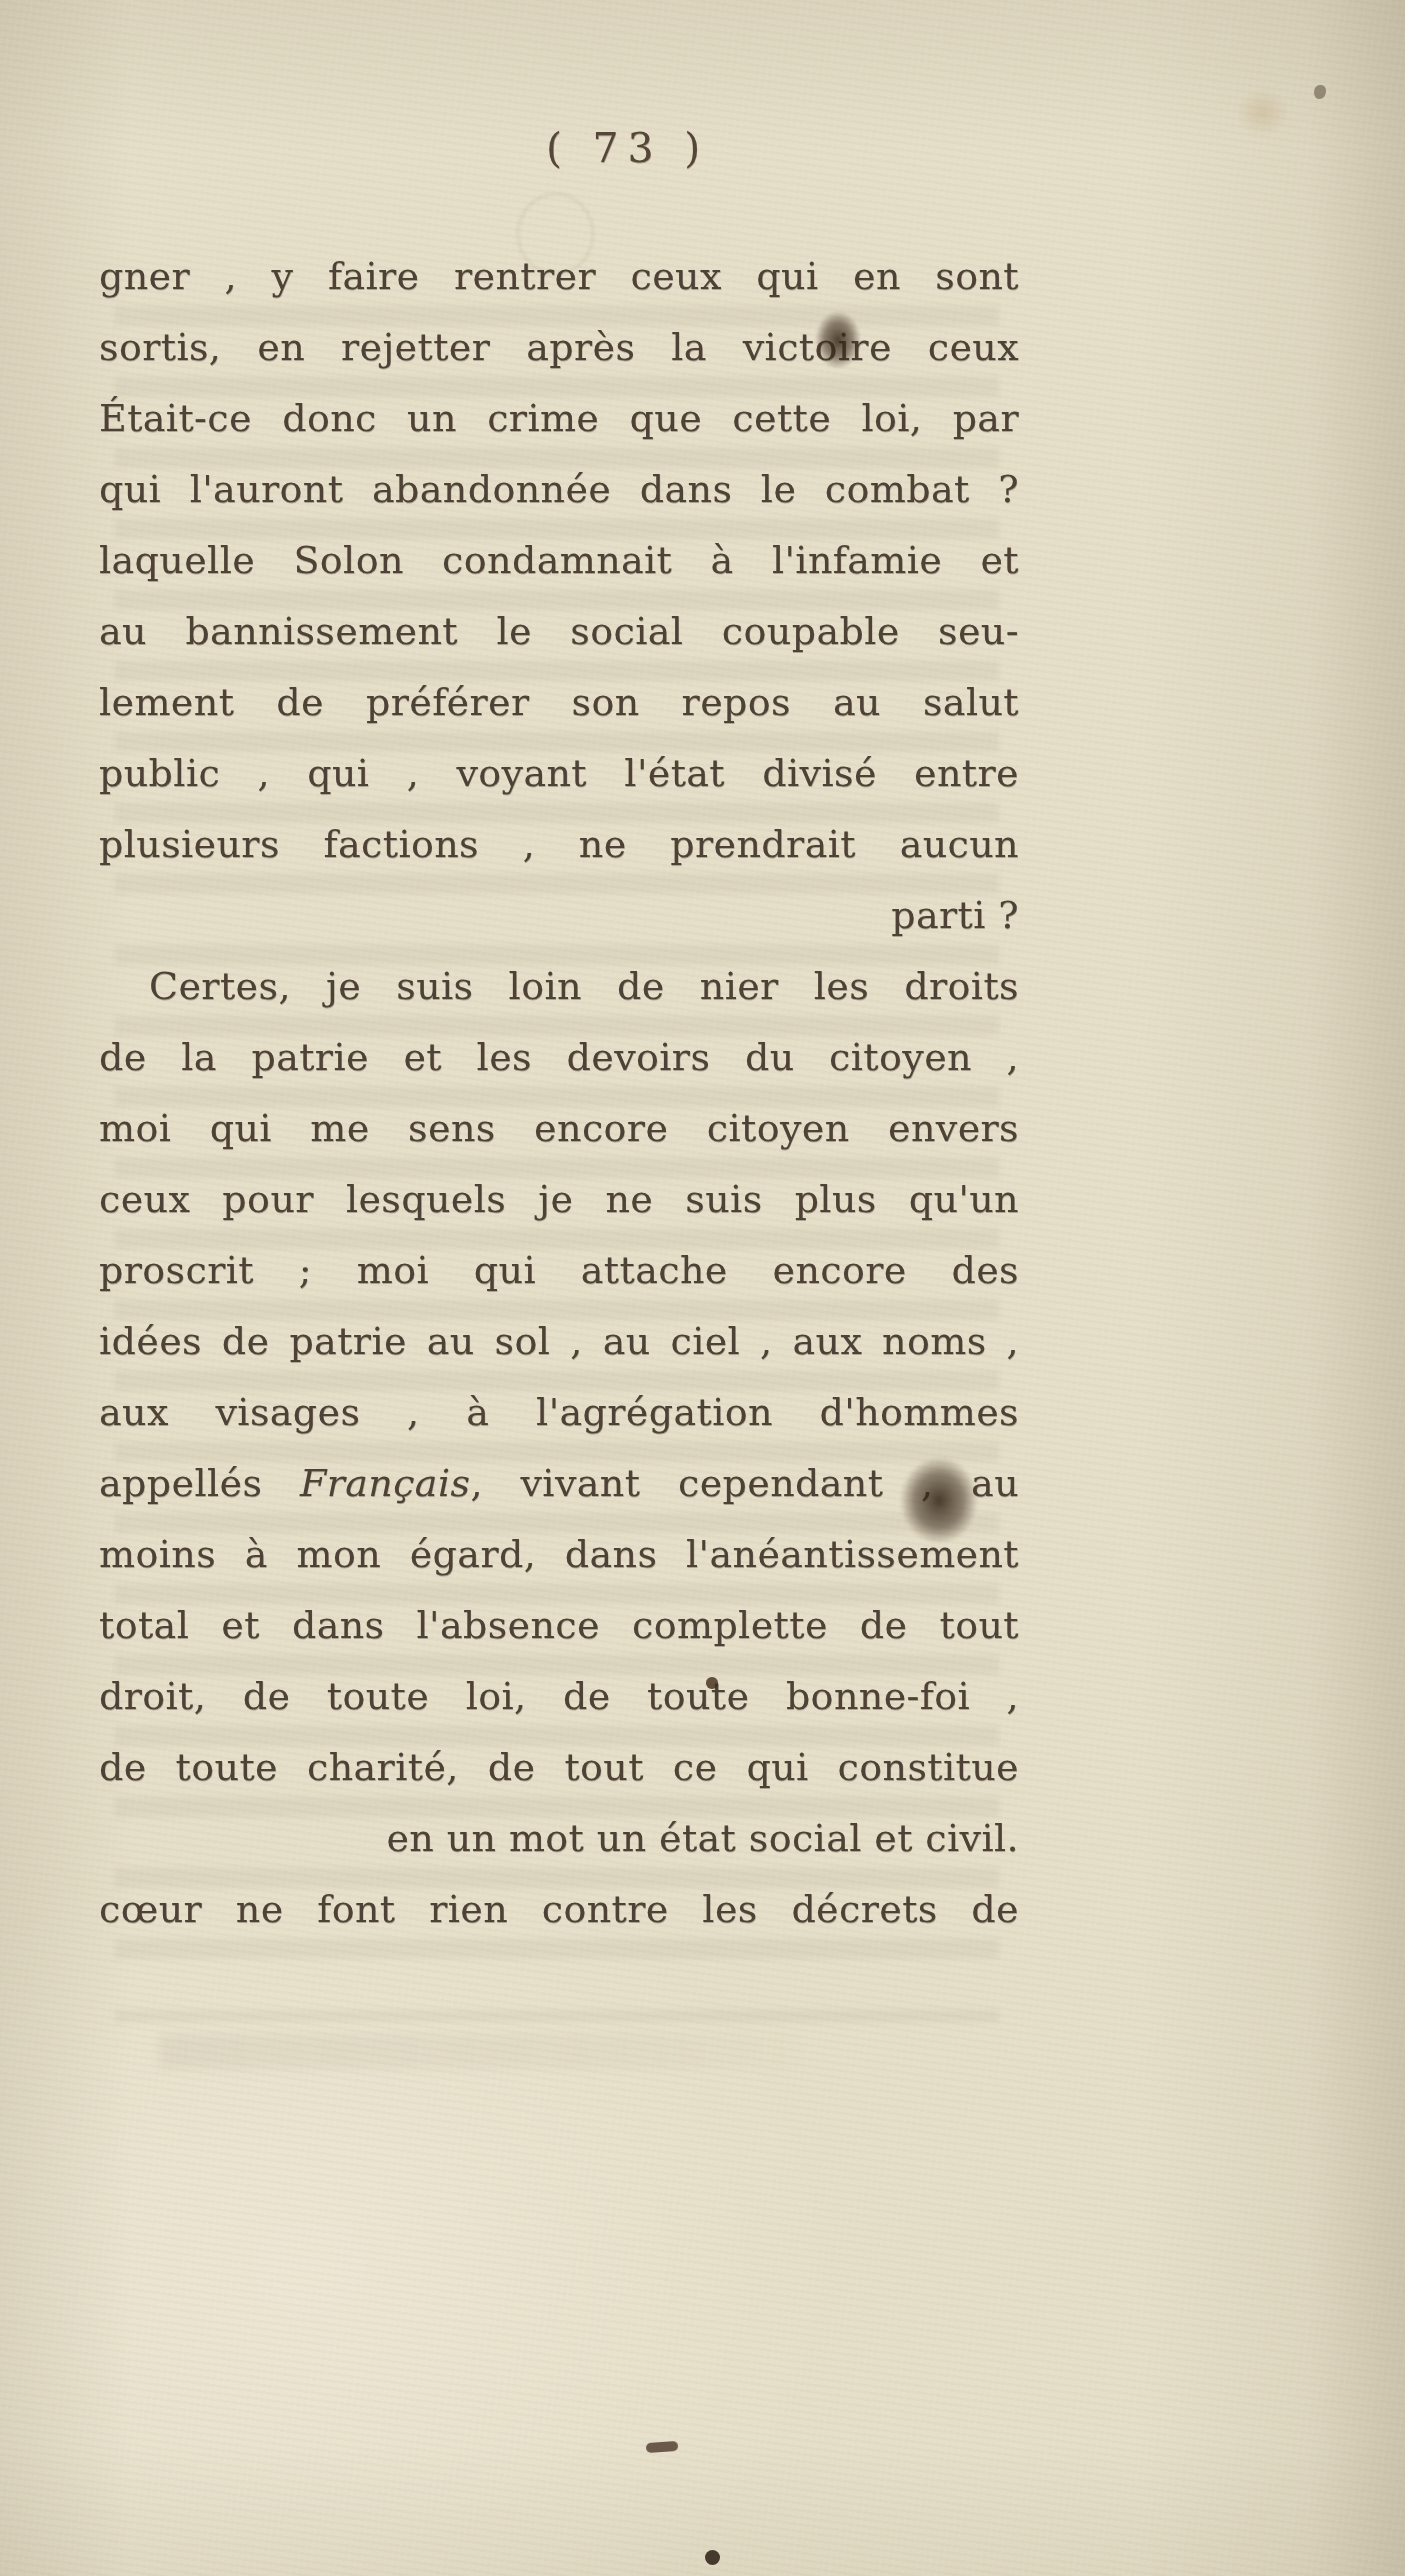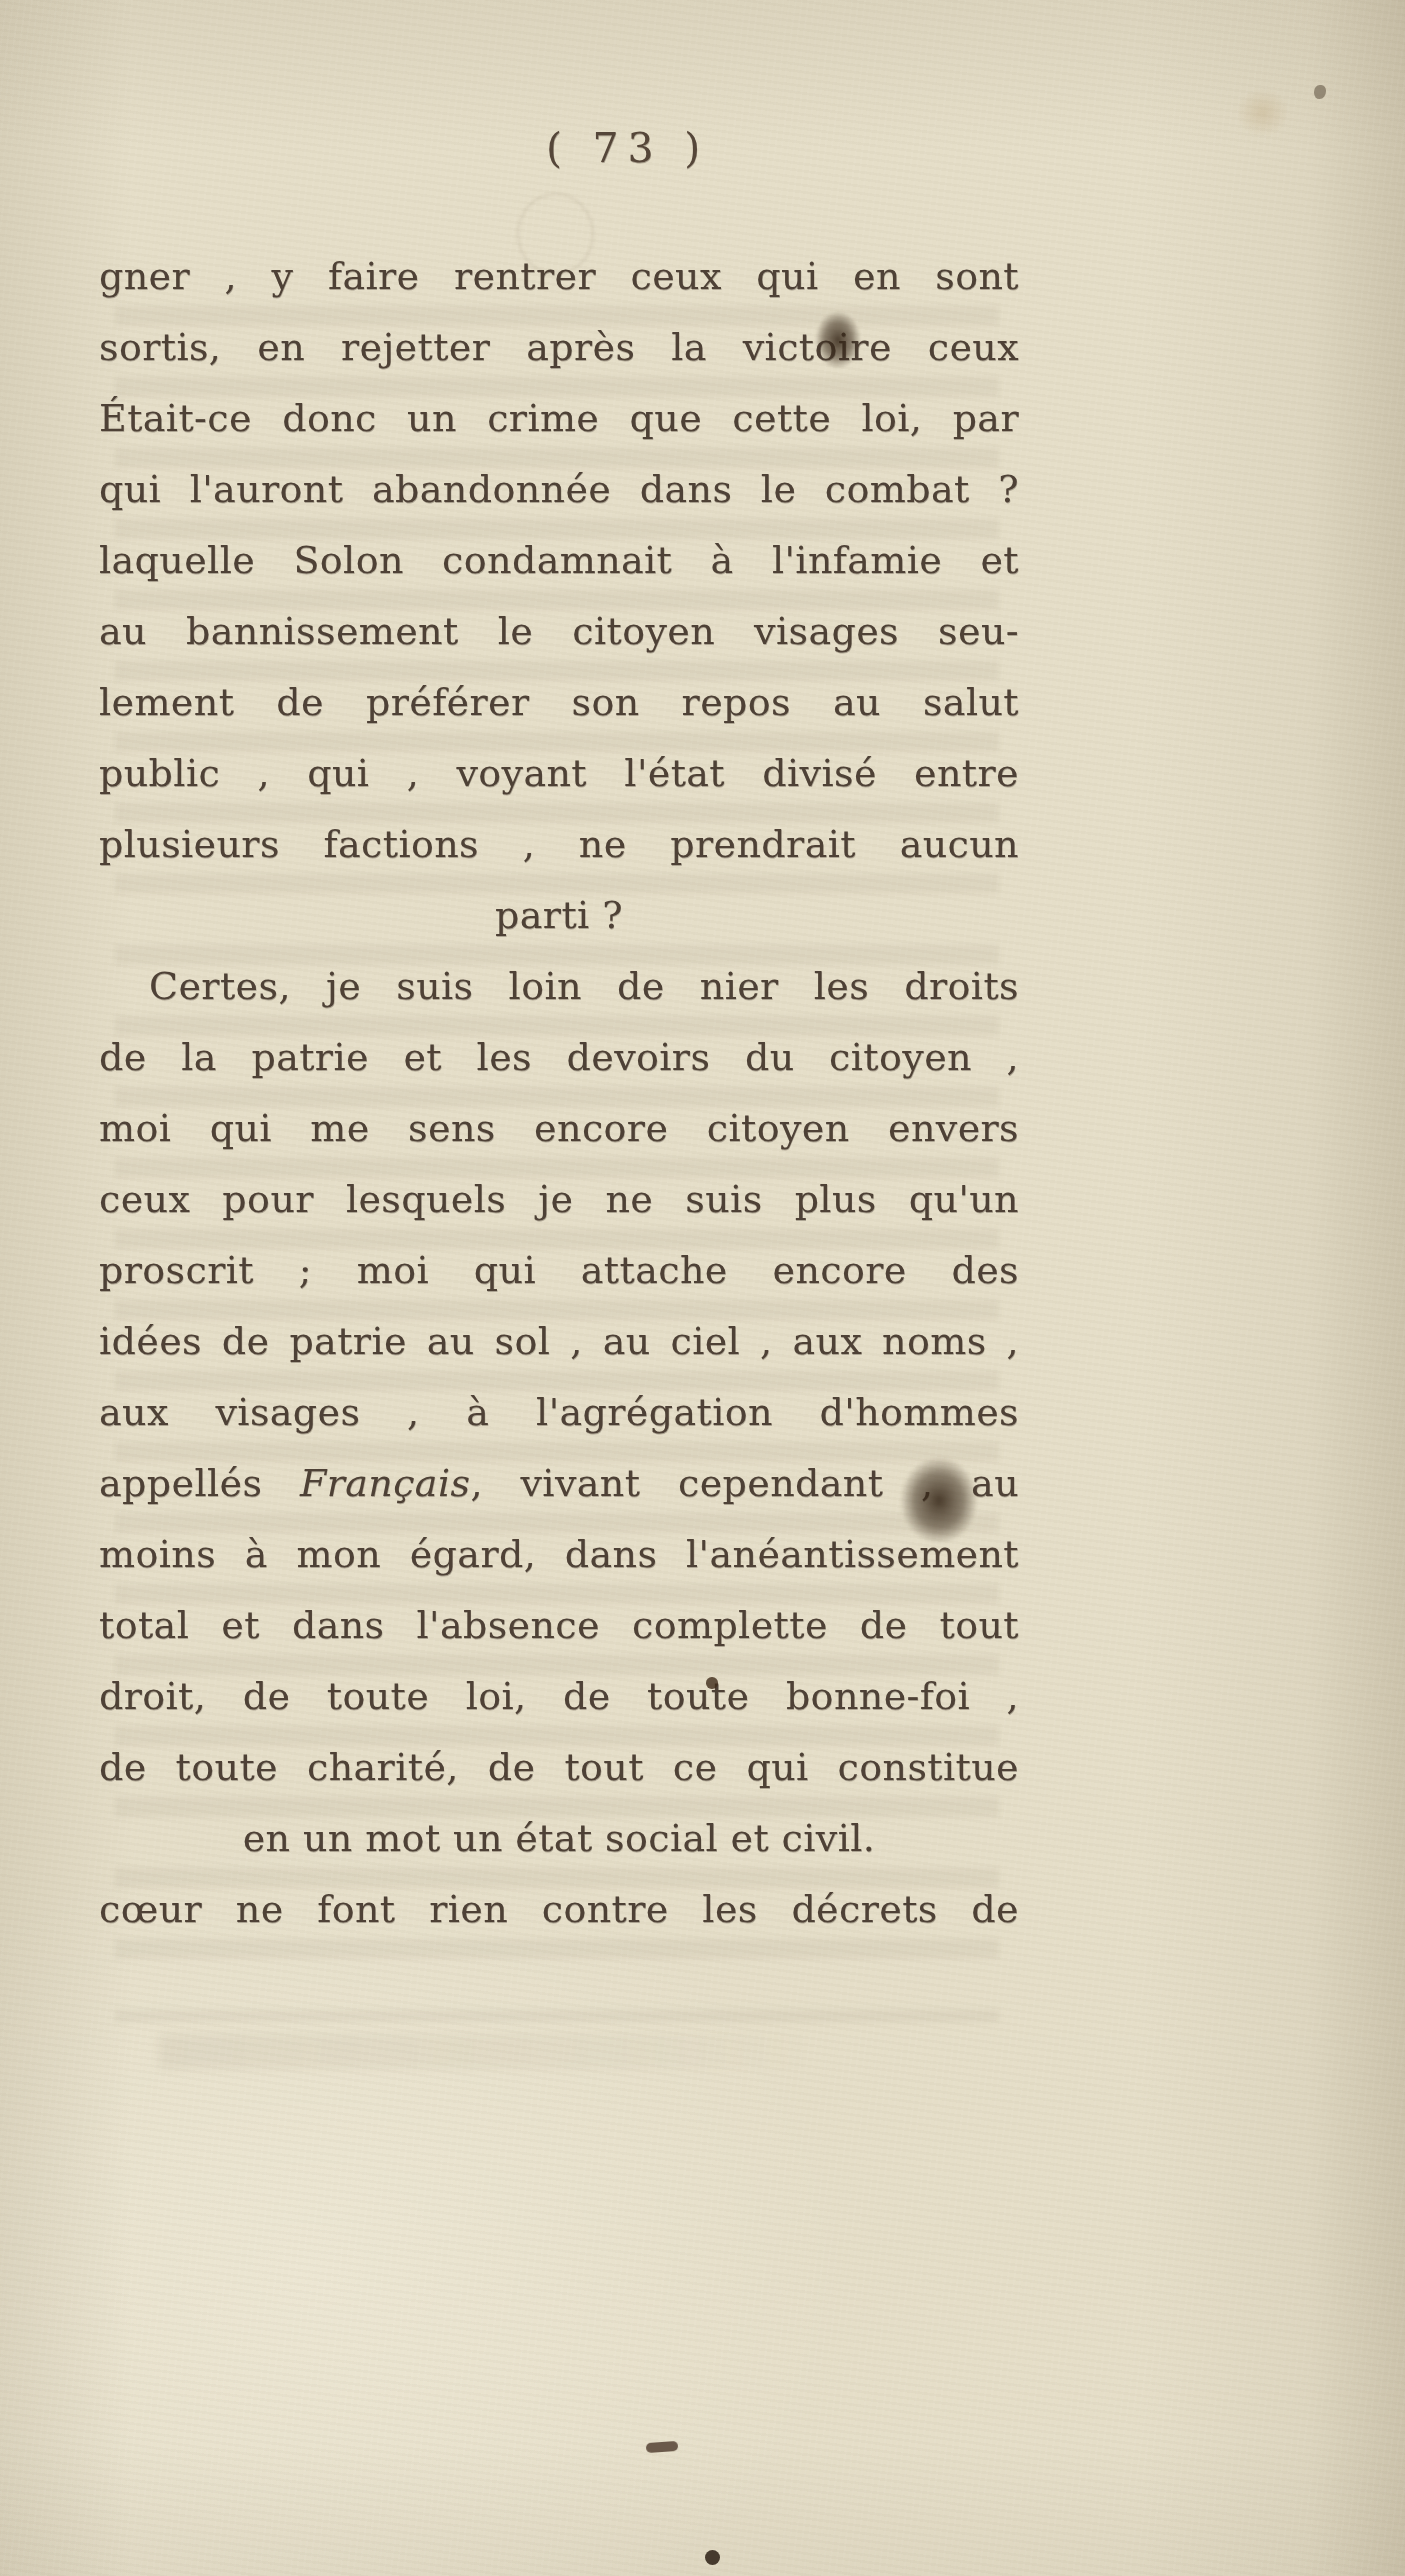--- a/index.html
+++ b/index.html
@@ -51,21 +51,21 @@
     width: 920px;
     font-size: 38px;
     color: #4e4136;
     text-shadow: 0.4px 0.7px 0.5px rgba(62,50,38,.33);
     letter-spacing: 0.4px;
   }
   .line {
     height: 71px;
     line-height: 71px;
     white-space: nowrap;
-    text-align: center;
+    text-align: right;
   }
   .line.just {
     white-space: normal;
     text-align: justify;
     text-align-last: justify;
   }
   .line.indent {
     text-indent: 50px;
   }
   .ital {
@@ -154,21 +154,21 @@
 
   <div class="ghost"></div>
   <div class="ghost-extra"></div>
 
   <div class="text-block">
       <div class="line just"><span>gner , y faire rentrer ceux qui en sont</span></div>
       <div class="line just"><span>sortis, en rejetter après la victoire ceux</span></div>
       <div class="line just"><span>Était-ce donc un crime que cette loi, par</span></div>
       <div class="line just"><span>qui l'auront abandonnée dans le combat ?</span></div>
       <div class="line just"><span>laquelle Solon condamnait à l'infamie et</span></div>
-      <div class="line just"><span>au bannissement le citoyen visages seu-</span></div>
+      <div class="line just"><span>au bannissement le social coupable seu-</span></div>
       <div class="line just"><span>lement de préférer son repos au salut</span></div>
       <div class="line just"><span>public , qui , voyant l'état divisé entre</span></div>
       <div class="line just"><span>plusieurs factions , ne prendrait aucun</span></div>
       <div class="line"><span>parti ?</span></div>
       <div class="line just indent"><span>Certes, je suis loin de nier les droits</span></div>
       <div class="line just"><span>de la patrie et les devoirs du citoyen ,</span></div>
       <div class="line just"><span>moi qui me sens encore citoyen envers</span></div>
       <div class="line just"><span>ceux pour lesquels je ne suis plus qu'un</span></div>
       <div class="line just"><span>proscrit ; moi qui attache encore des</span></div>
       <div class="line just"><span>idées de patrie au sol , au ciel , aux noms ,</span></div>

